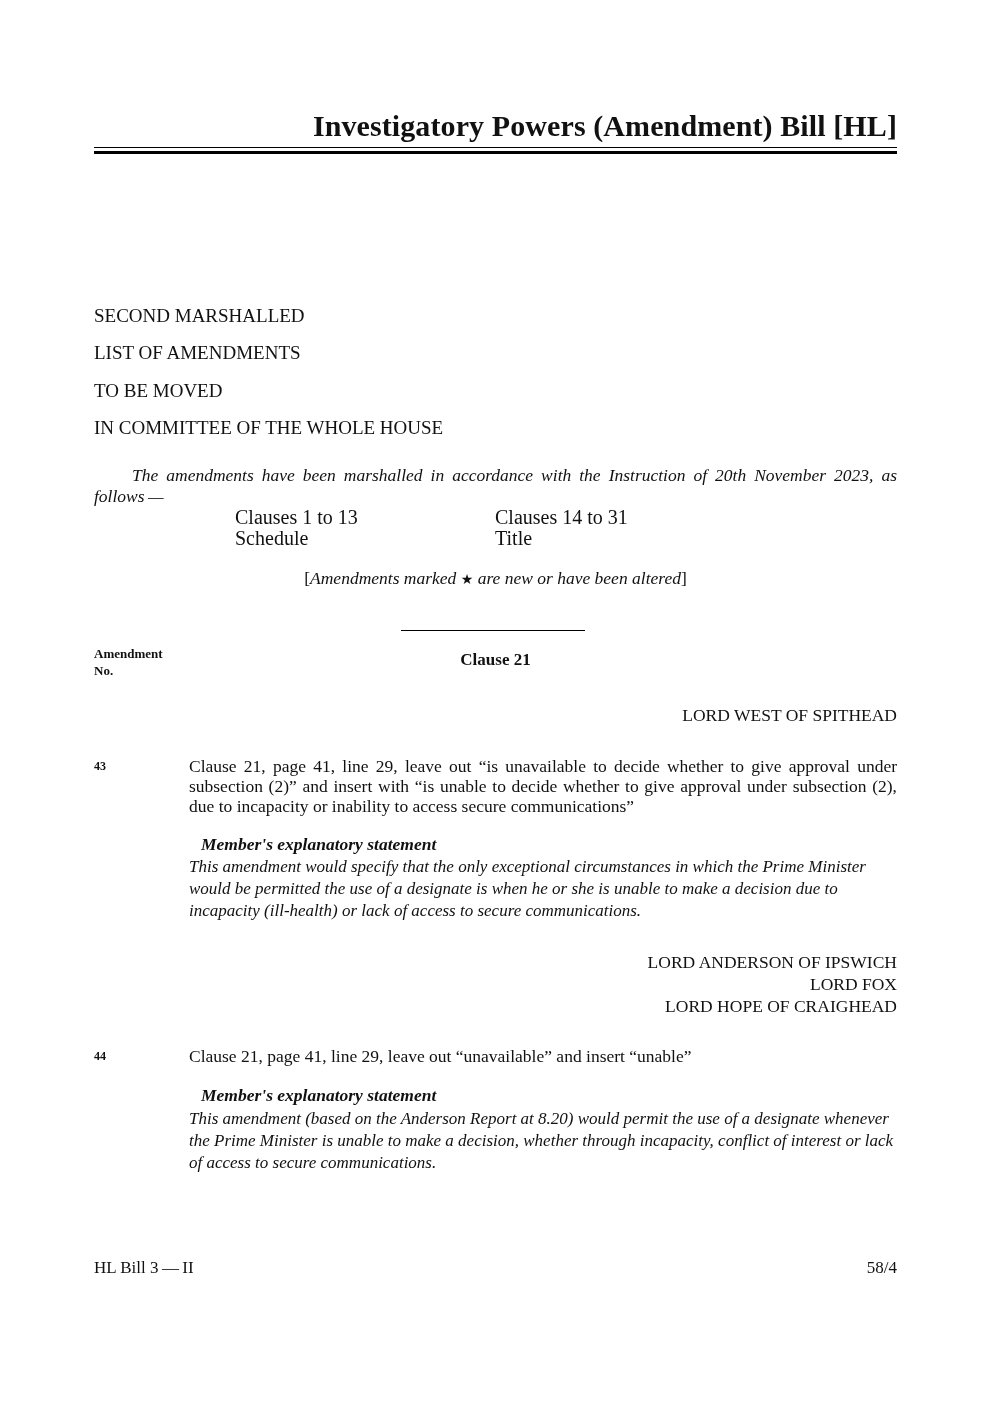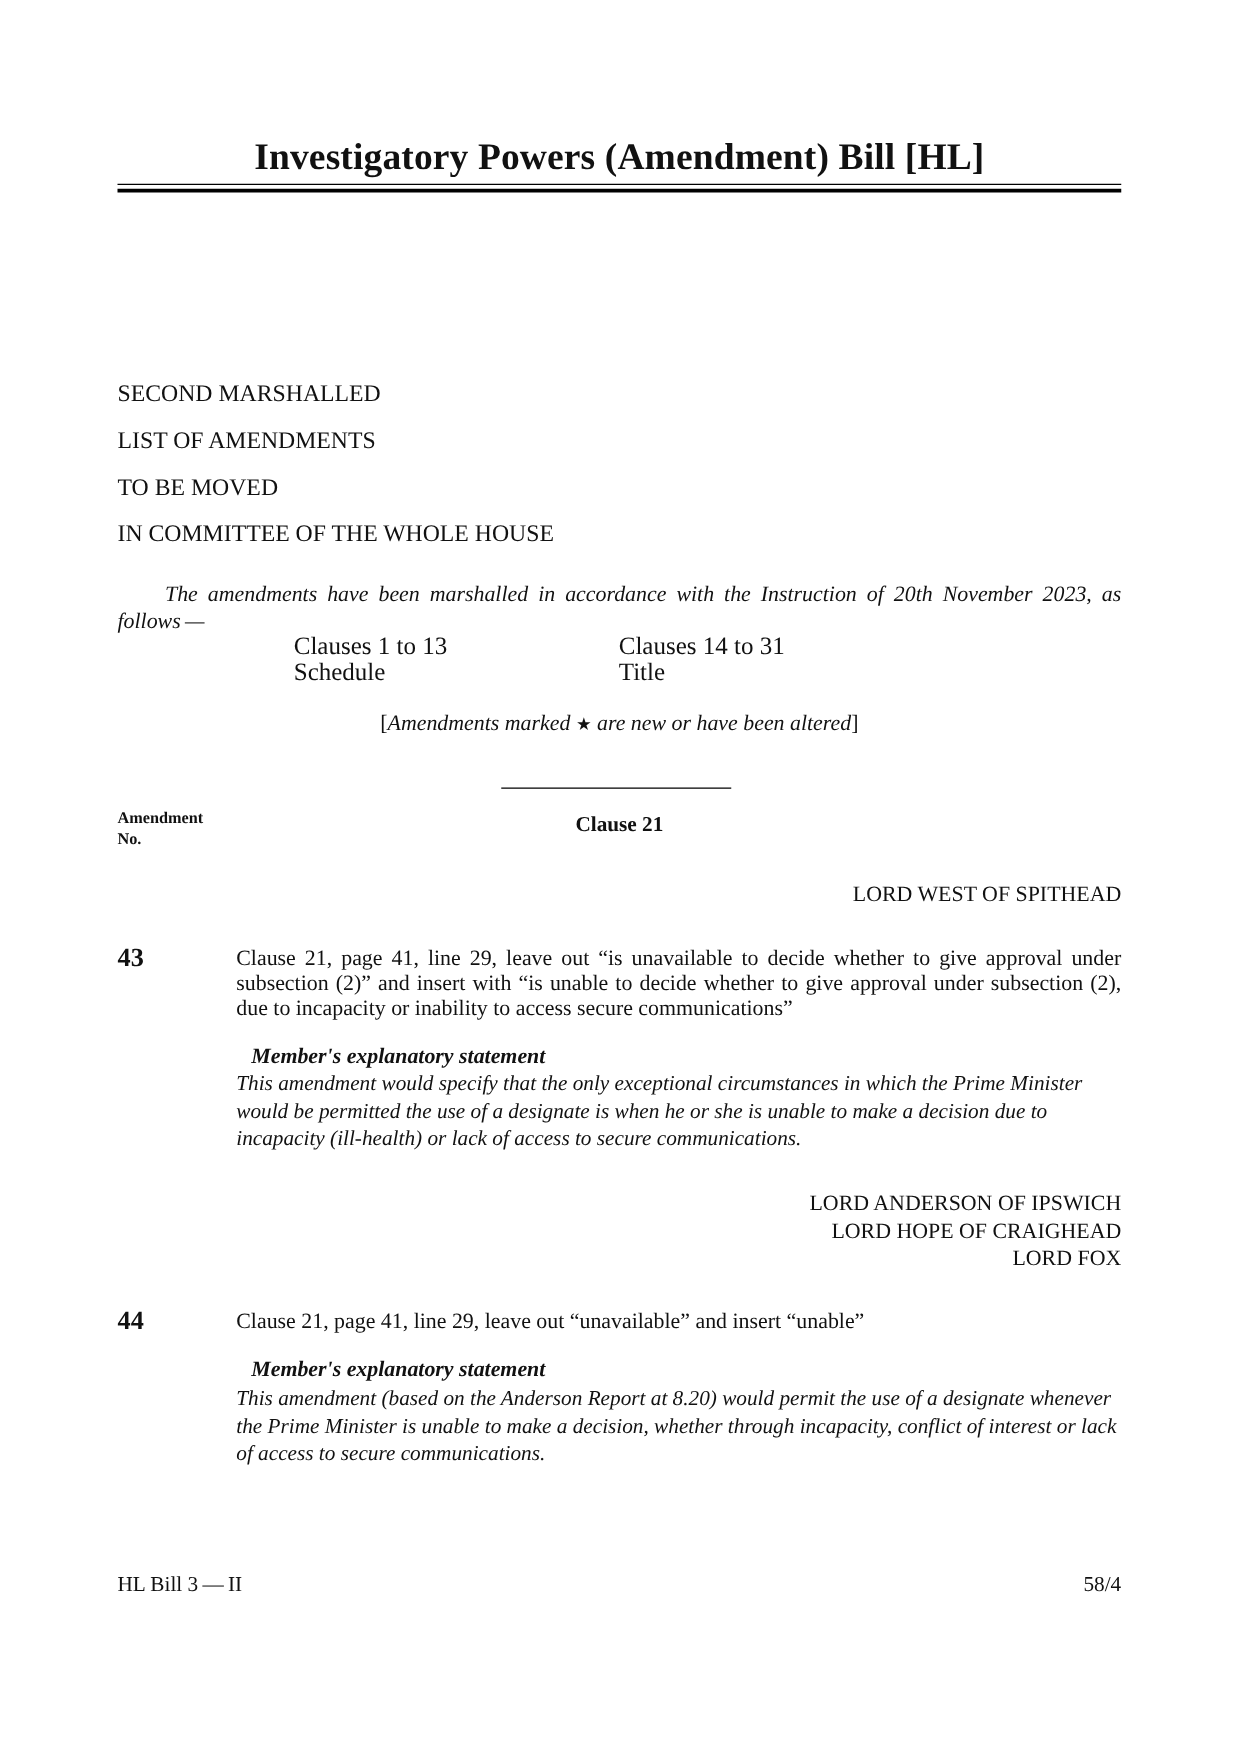--- a/index.html
+++ b/index.html
@@ -2,21 +2,21 @@
 <html><head>
 <meta charset="utf-8">
 <style>
   html, body { margin: 0; padding: 0; background: #ffffff; }
   body {
     width: 991px; height: 1401px; position: relative; overflow: hidden;
     font-family: "Liberation Serif", "DejaVu Serif", serif; color: #111;
   }
   .abs { position: absolute; }
   .title {
-    left: 94px; width: 803px; top: 106px; text-align: center;
+    left: 94px; width: 803px; top: 106px; text-align: right;
     font-size: 30px; font-weight: bold; line-height: 40px; letter-spacing: 0.1px;
   }
   .rule-thin { left: 94px; width: 803px; top: 147px; height: 0; border-top: 1.5px solid #000; }
   .rule-thick { left: 94px; width: 803px; top: 151px; height: 0; border-top: 3px solid #000; }
   .heading-line {
     left: 94px; width: 803px; text-align: left; font-size: 19px; line-height: 24px;
   }
   .intro {
     left: 94px; width: 803px; top: 465px; font-size: 17.5px; font-style: italic;
     line-height: 21px; text-indent: 38px; text-align: justify;
@@ -29,21 +29,21 @@
   .amend-label {
     left: 94px; top: 645px; font-size: 13px; font-weight: bold; line-height: 17px;
   }
   .clause-head {
     left: 94px; width: 803px; top: 649px; text-align: center; font-size: 17px;
     font-weight: bold; line-height: 22px;
   }
   .members {
     left: 94px; width: 803px; text-align: right; font-size: 17.5px; line-height: 22px;
   }
-  .amend-no { left: 94px; font-size: 21px; font-weight: bold; line-height: 20px; }
+  .amend-no { left: 94px; font-size: 12px; font-weight: bold; line-height: 20px; }
   .amend-text {
     left: 189px; width: 708px; font-size: 17.5px; line-height: 20px; text-align: justify;
   }
   .stmt-head {
     left: 201px; font-size: 17.5px; font-weight: bold; font-style: italic; line-height: 21px;
   }
   .stmt-body {
     left: 189px; width: 708px; font-size: 17px; font-style: italic; line-height: 22px;
   }
   .footer { font-size: 17px; line-height: 20px; }
@@ -82,22 +82,22 @@
 <div class="abs members" style="top:704px">
   <div>LORD WEST OF SPITHEAD</div>
 </div>
 <div class="abs amend-no" style="top:756px">43</div>
 <div class="abs amend-text" style="top:756px">Clause 21, page 41, line 29, leave out “is unavailable to decide whether to give approval under subsection (2)” and insert with “is unable to decide whether to give approval under subsection (2), due to incapacity or inability to access secure communications”</div>
 <div class="abs stmt-head" style="top:834px">Member's explanatory statement</div>
 <div class="abs stmt-body" style="top:856px">This amendment would specify that the only exceptional circumstances in which the Prime Minister would be permitted the use of a designate is when he or she is unable to make a decision due to incapacity (ill-health) or lack of access to secure communications.</div>
 
 <div class="abs members" style="top:951px">
   <div>LORD ANDERSON OF IPSWICH</div>
+  <div>LORD FOX</div>
   <div>LORD HOPE OF CRAIGHEAD</div>
-  <div>LORD FOX</div>
 </div>
 <div class="abs amend-no" style="top:1046px">44</div>
 <div class="abs amend-text" style="top:1046px">Clause 21, page 41, line 29, leave out “unavailable” and insert “unable”</div>
 <div class="abs stmt-head" style="top:1085px">Member's explanatory statement</div>
 <div class="abs stmt-body" style="top:1108px">This amendment (based on the Anderson Report at 8.20) would permit the use of a designate whenever the Prime Minister is unable to make a decision, whether through incapacity, conflict of interest or lack of access to secure communications.</div>
 
 <div class="abs footer" style="left:94px; top:1258px">HL Bill 3 — II</div>
 <div class="abs footer" style="right:94px; top:1258px">58/4</div>
 
 </body></html>

